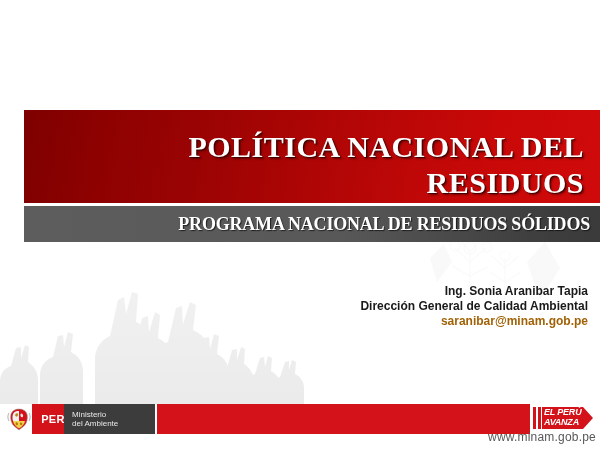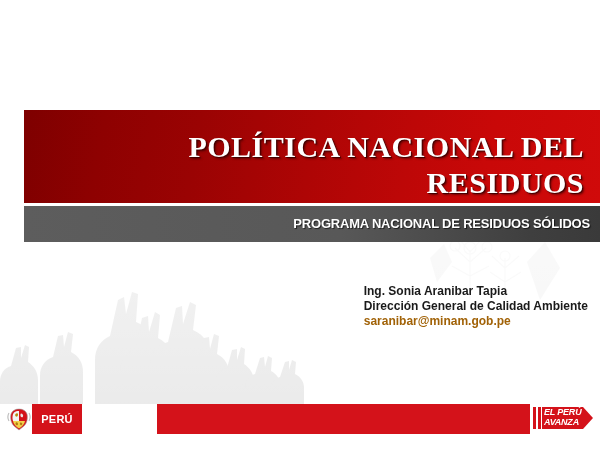--- a/index.html
+++ b/index.html
@@ -77,36 +77,36 @@
     width: 576px;
     height: 36px;
     background: linear-gradient(90deg, #5d5d5d 0%, #585858 55%, #3f3f3f 88%, #3a3a3a 100%);
     display: flex;
     align-items: center;
     justify-content: flex-end;
     box-sizing: border-box;
     padding-right: 10px;
   }
   .subtitle-text {
-    font-family: Liberation Sans, sans-serif;
-    font-weight: bold;
-    font-size: 13px;
+    font-family: Liberation Serif, serif;
+    font-weight: bold;
+    font-size: 18px;
     line-height: 18px;
     color: #ffffff;
     white-space: nowrap;
     letter-spacing: -0.2px;
     text-shadow: 1px 1px 1px rgba(0,0,0,0.65);
   }
 
   
   .presenter {
     position: absolute;
     right: 12px;
     top: 284px;
-    text-align: left;
+    text-align: right;
   }
   .presenter div {
     font-family: "Liberation Sans", sans-serif;
     font-weight: bold;
     font-size: 12px;
     line-height: 15px;
     color: #1a1a1a;
     white-space: nowrap;
   }
   .presenter .email {
@@ -285,21 +285,21 @@
     <div class="title-line">POLÍTICA NACIONAL DEL</div>
     <div class="title-line">RESIDUOS</div>
   </div>
 
   <div class="subtitle-bar">
     <div class="subtitle-text">PROGRAMA NACIONAL DE RESIDUOS SÓLIDOS</div>
   </div>
 
   <div class="presenter">
     <div>Ing. Sonia Aranibar Tapia</div>
-    <div>Dirección General de Calidad Ambiente</div>
+    <div>Dirección General de Calidad Ambiental</div>
     <div class="email">saranibar@minam.gob.pe</div>
   </div>
 
   <div class="footer">
 
     <svg class="crest" viewBox="0 0 26 26" xmlns="http://www.w3.org/2000/svg">
       <path d="M13 3 C9 3 6 5 5 8 C4 12 5 17 8 20 L13 24 L18 20 C21 17 22 12 21 8 C20 5 17 3 13 3 Z" fill="#d4121a" stroke="#a0a0a0" stroke-width="0.6"></path>
       <path d="M13 5 L13 15 L7 15 C6 12 6.5 8 8 6.5 C9.5 5.4 11 5 13 5 Z" fill="#f3f3f3"></path>
       <path d="M13 5 C15 5 16.5 5.4 18 6.5 C19.5 8 20 12 19 15 L13 15 Z" fill="#d4121a"></path>
       <path d="M7 15 L19 15 C18.5 18 16 20.5 13 22.5 C10 20.5 7.5 18 7 15 Z" fill="#f3d24a"></path>
@@ -308,27 +308,32 @@
       <path d="M10 16.5 C11 16 12 17 12 18 C12 19 11 19.6 10.2 19 C9.4 18.4 9.3 17 10 16.5 Z" fill="#b07b12"></path>
       <path d="M14.5 16.5 C15.6 16.2 16.5 17.2 16.2 18.2 C15.9 19.2 14.8 19.5 14.2 18.7 C13.7 18 13.8 16.8 14.5 16.5 Z" fill="#b07b12"></path>
       <path d="M3 7 C1.5 9 1.5 13 3 15" stroke="#b8b8b8" stroke-width="1.1" fill="none"></path>
       <path d="M23 7 C24.5 9 24.5 13 23 15" stroke="#b8b8b8" stroke-width="1.1" fill="none"></path>
     </svg>
 
     <div class="peru-block">
       <span>PERÚ</span>
     </div>
 
+    <div class="ministry-block">
+      <span>Ministerio</span>
+      <span>del Ambiente</span>
+    </div>
 
     <div class="footer-redbar"></div>
 
     <div class="avanza">
       <div class="bars"></div>
       <div class="txt">
         <span>EL PERÚ</span>
         <span>AVANZA</span>
       </div>
       <div class="arrow"></div>
     </div>
   </div>
 
+  <div class="site-url">www.minam.gob.pe</div>
 
 </div>
 
 </body></html>

